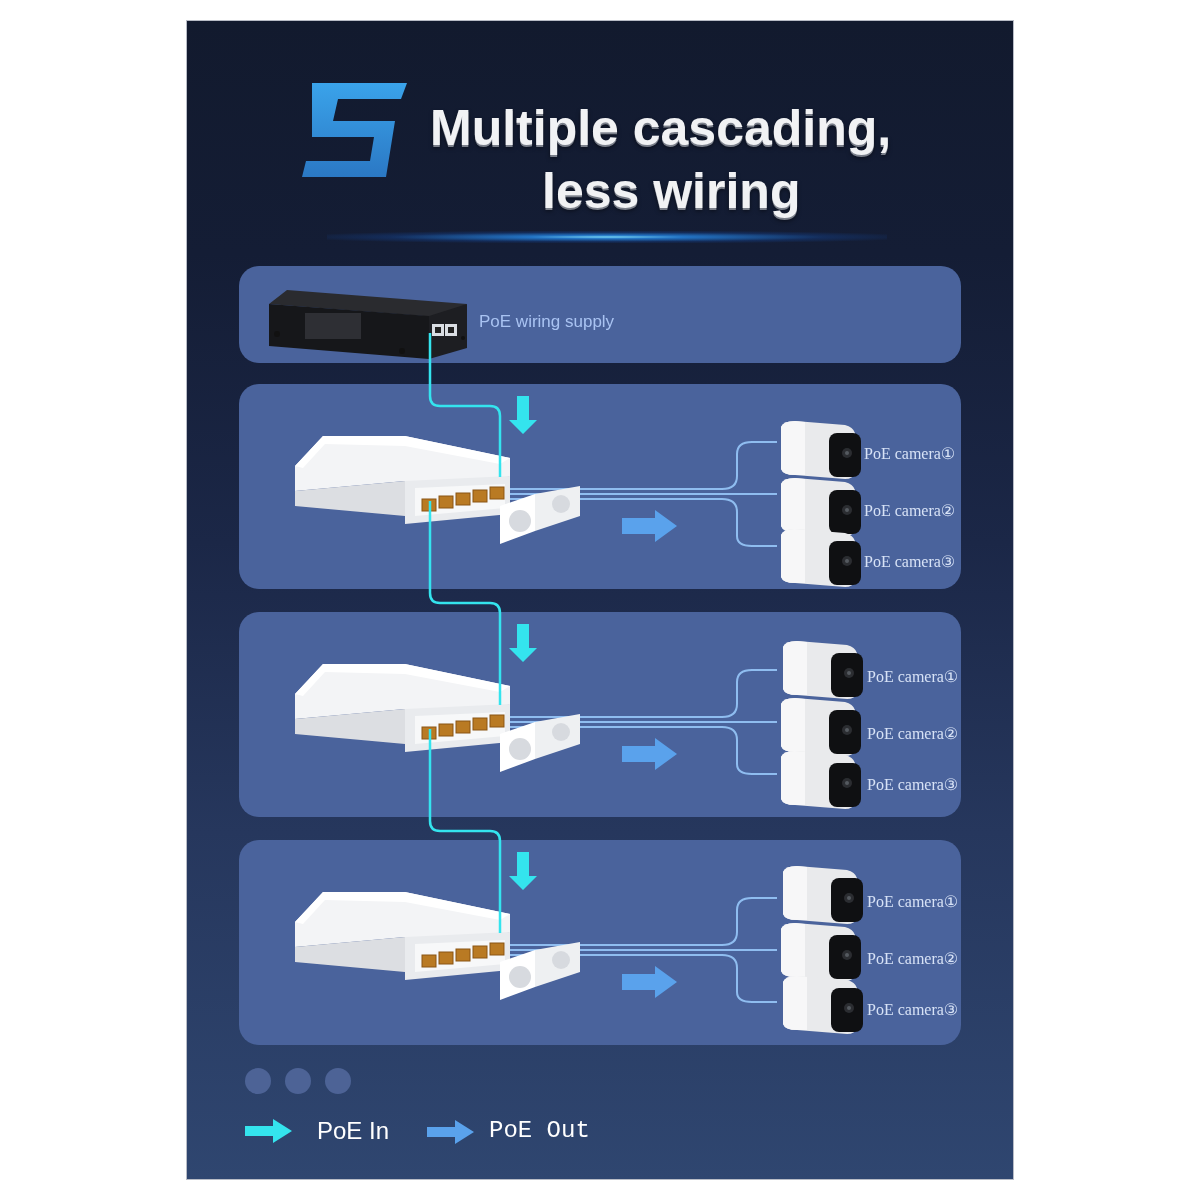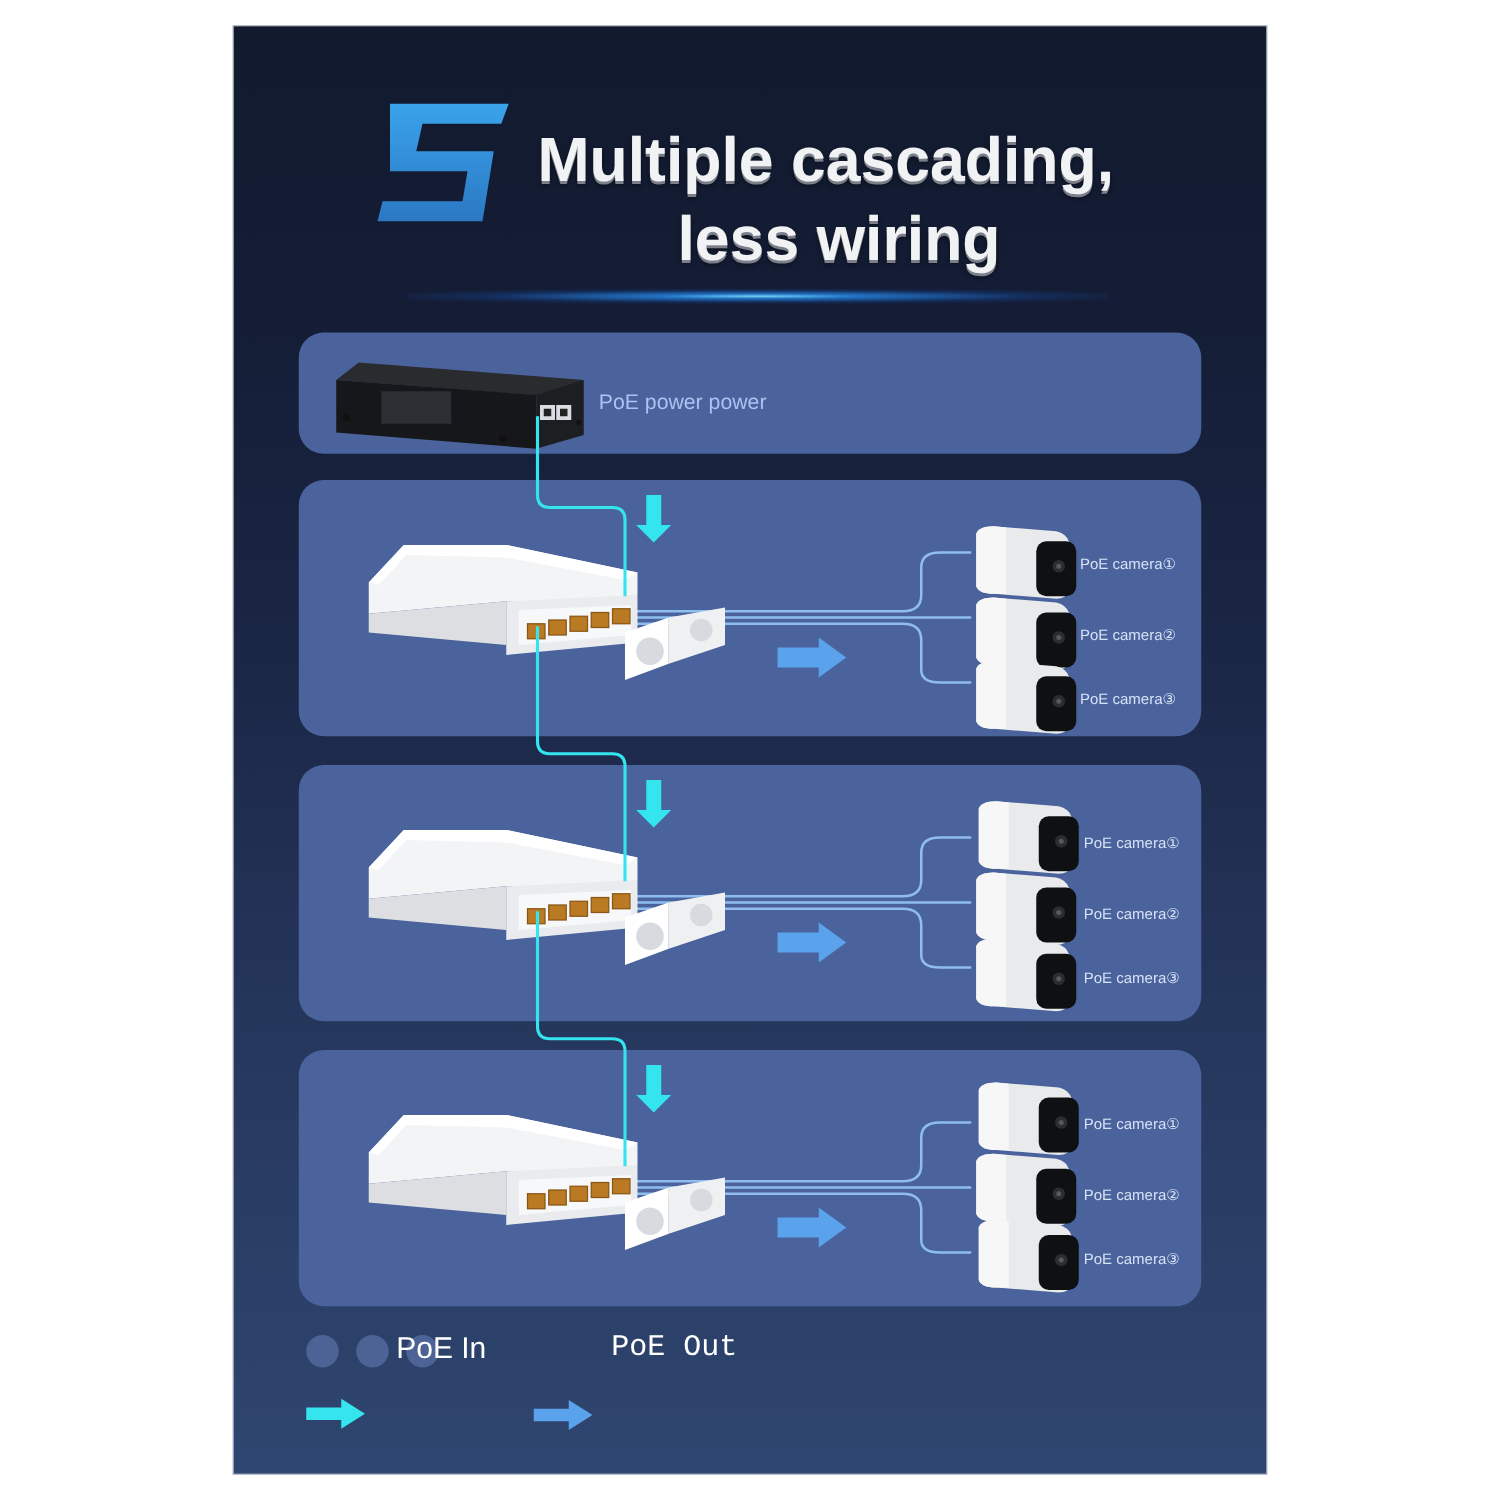--- a/index.html
+++ b/index.html
@@ -25,24 +25,24 @@
     background: radial-gradient(ellipse at center, rgba(120,220,255,0.95) 0%, rgba(40,150,255,0.7) 20%, rgba(20,90,200,0.25) 55%, rgba(20,60,150,0) 80%);
   }
   .panel {
     position: absolute; left: 52px; width: 722px; background: #4a639c; border-radius: 20px;
   }
   .panel.supply { top: 245px; height: 97px; }
   .panel.s1 { top: 363px; height: 205px; }
   .panel.s2 { top: 591px; height: 205px; }
   .panel.s3 { top: 819px; height: 205px; }
   .supply-label { position: absolute; left: 240px; top: 46px; color: #a9c3f2; font-size: 17px; }
-  .cam-label { position: absolute; color: #d7e2f6; font-size: 12px; white-space: nowrap; }
+  .cam-label { position: absolute; color: #d7e2f6; font-size: 16px; white-space: nowrap; font-family: Liberation Serif, serif; }
   .dots { position: absolute; left: 58px; top: 1047px; display: flex; gap: 14px; }
   .dot { width: 26px; height: 26px; border-radius: 50%; background: #4d6396; }
-  .legend { position: absolute; top: 1044px; color: #ffffff; font-size: 24px; }
+  .legend { position: absolute; top: 1096px; color: #ffffff; font-size: 24px; }
   svg { position: absolute; overflow: visible; }
 </style>
 </head>
 <body>
 
 <div class="poster">
 
   <svg class="title-num" width="110" height="100" viewBox="0 0 110 100">
     <defs>
       <linearGradient id="g5" x1="0" y1="0" x2="0" y2="1">
@@ -67,21 +67,21 @@
       <g fill="#111">
         <circle cx="10" cy="48" r="3"></circle>
         <circle cx="135" cy="65" r="3"></circle>
         <circle cx="196" cy="52" r="2"></circle>
       </g>
       <rect x="165" y="38" width="12" height="12" fill="#d9dde3"></rect>
       <rect x="178" y="38" width="12" height="12" fill="#d9dde3"></rect>
       <rect x="168" y="41" width="6" height="6" fill="#222"></rect>
       <rect x="181" y="41" width="6" height="6" fill="#222"></rect>
     </svg>
-    <div class="supply-label">PoE power power</div>
+    <div class="supply-label">PoE wiring supply</div>
   </div>
 
   <div class="panel s1"></div>
   <div class="panel s2"></div>
   <div class="panel s3"></div>
 
   <svg style="left:0;top:0;" width="826" height="1158" viewBox="0 0 826 1158">
     <defs>
       <g id="sw">
 

